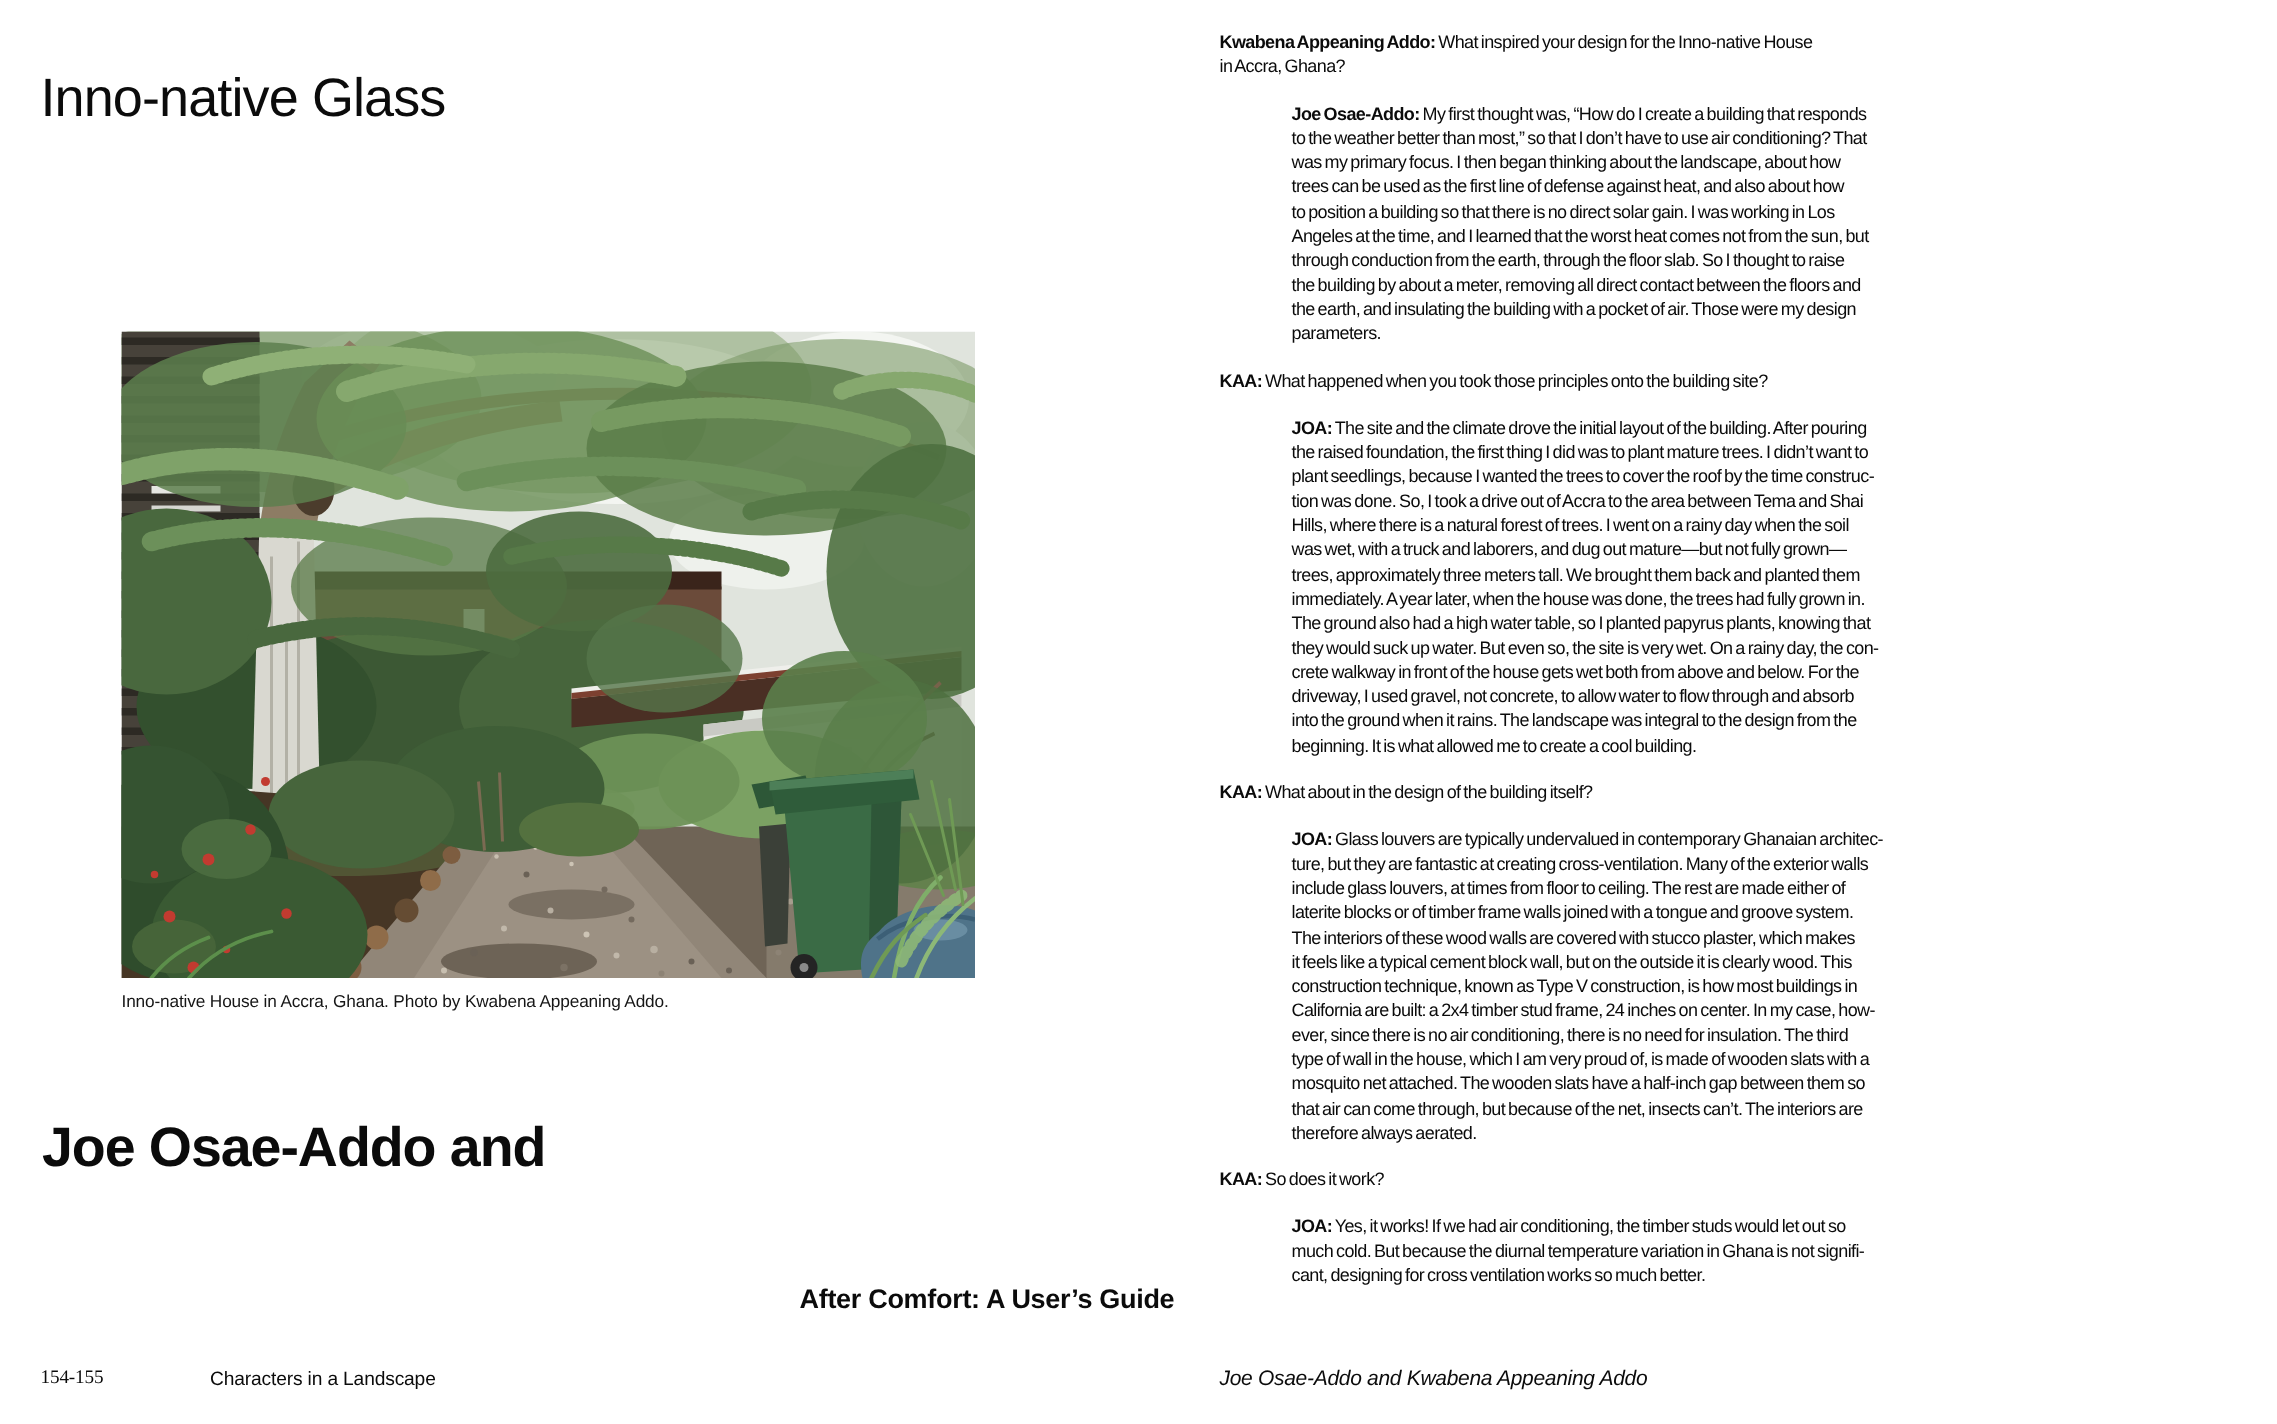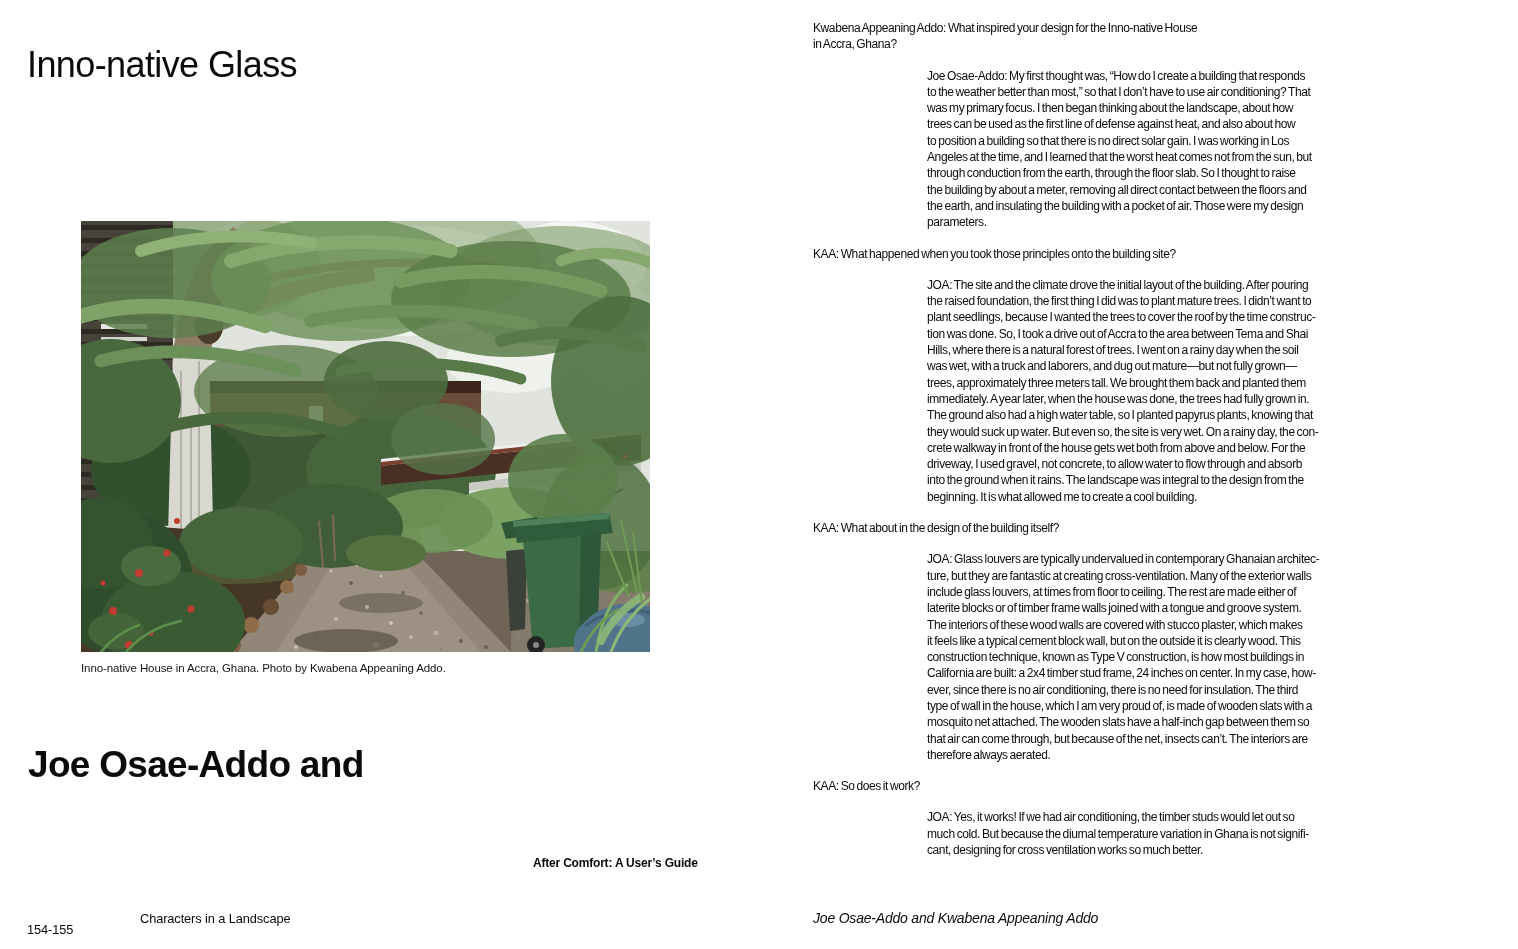--- a/index.html
+++ b/index.html
@@ -29,37 +29,37 @@
     letter-spacing:-0.1px;color:#161616;
   }
   .authors-heading{
     left:28px;top:742px;
     font-size:37px;line-height:45px;
     font-weight:700;letter-spacing:-0.7px;
     color:#0b0b0b;
   }
   .book-title{
     left:533px;top:856px;
-    font-size:12px;font-weight:700;
+    font-size:18px;font-weight:700;
     letter-spacing:-0.2px;color:#0b0b0b;
   }
   .footer-left{left:0;top:911px;width:760px;font-size:12.8px;letter-spacing:-0.1px;}
-  .footer-left .pagenum{position:absolute;left:27px;top:11px;}
+  .footer-left .pagenum{position:absolute;left:27px;top:0;font-family:Liberation Serif, serif;}
   .footer-left .section{position:absolute;left:140px;top:0;}
 
   
   .interview{
     left:813px;top:20px;width:620px;
     font-size:12px;line-height:16.3px;
     letter-spacing:-0.4px;word-spacing:-1px;
     color:#0b0b0b;
   }
   .interview p{margin:0 0 15px 0;}
-  .interview p.answer{margin-left:114px;}
-  .interview b{font-weight:400;}
+  .interview p.answer{margin-left:48px;}
+  .interview b{font-weight:700;}
   .pre{white-space:pre;}
 
   .footer-right{
     left:813px;top:910px;
     font-size:14px;font-style:italic;
     letter-spacing:-0.2px;color:#0b0b0b;
   }
 </style>
 </head>
 <body>

